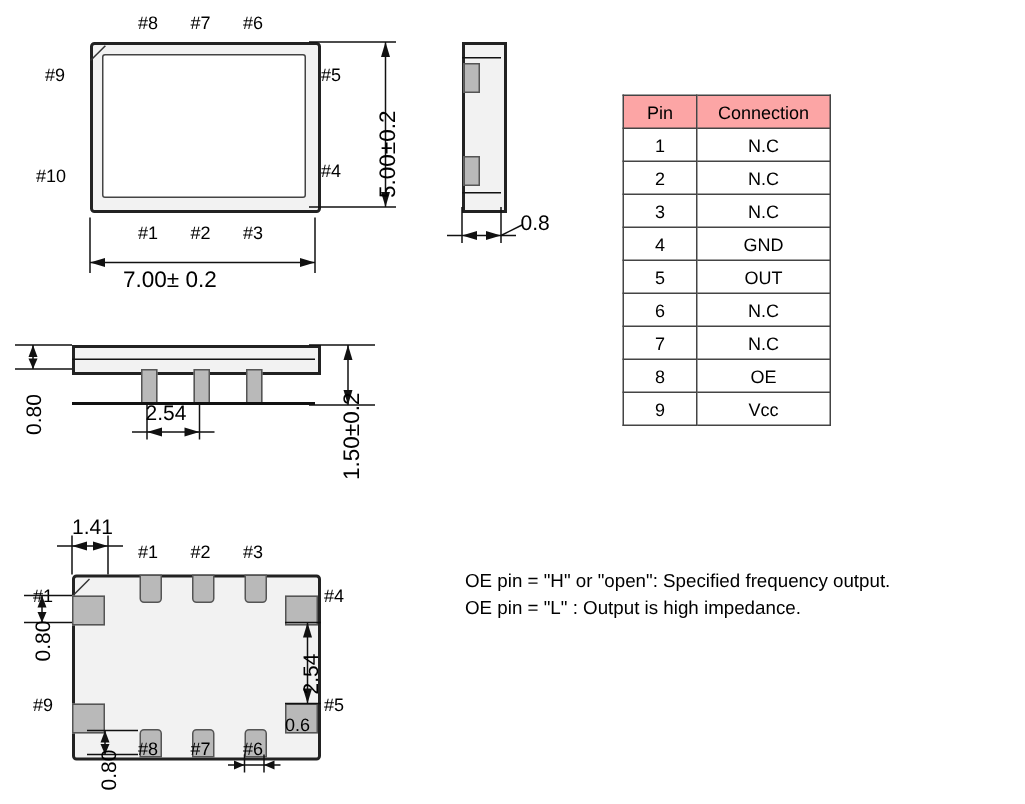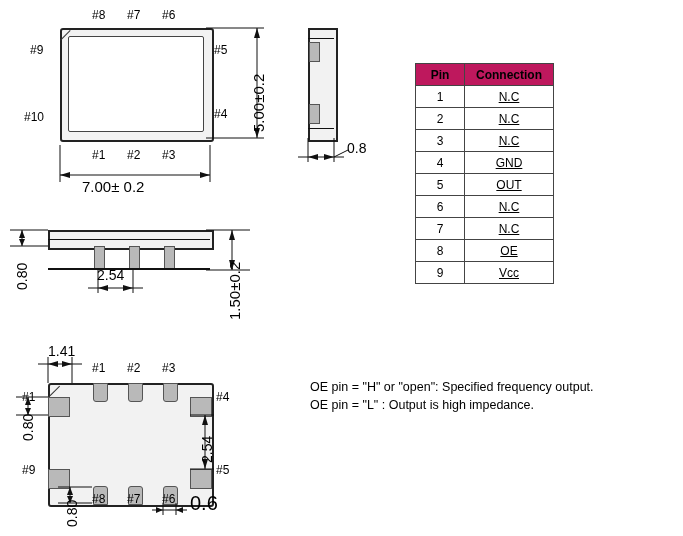--- a/index.html
+++ b/index.html
@@ -20,23 +20,23 @@
   .pad{position:absolute;background:#b9b9b9;border:1px solid #555;}
   .ln{position:absolute;background:#111;}
   .lnh{height:1px;}
   .thin{background:#333;}
   
   #pin-table{position:absolute;border-collapse:collapse;}
   #pin-table th,#pin-table td{
     border:1px solid #444;font-size:12px;text-align:center;
     padding:2px 0;height:17px;
   }
-  #pin-table th{background:#be185d;font-weight:bold;}
+  #pin-table th{background:#fca5a5;font-weight:normal;}
   #pin-table td.col-pin{width:48px;}
-  #pin-table td.col-con{width:88px;text-decoration:underline;}
+  #pin-table td.col-con{width:88px;}
   #pin-table th.col-pin{width:48px;}
   #pin-table th.col-con{width:88px;}
   .notes{position:absolute;font-size:12.5px;line-height:18px;}
   svg{position:absolute;overflow:visible;}
 </style>
 </head>
 <body>
 
 <div class="abs" style="left:0;top:0;width:290px;height:200px;">
 
@@ -199,21 +199,21 @@
   </svg>
   <div class="vert" style="left:199px;top:128px;font-size:14px;">2.54</div>
 
   <svg style="left:0;top:0;width:300px;height:200px;">
     <line x1="163" y1="168" x2="163" y2="180" stroke="#111" stroke-width="1"></line>
     <line x1="176" y1="168" x2="176" y2="180" stroke="#111" stroke-width="1"></line>
     <line x1="152" y1="175" x2="187" y2="175" stroke="#111" stroke-width="1"></line>
     <polygon points="163,175 156,172 156,178" fill="#111"></polygon>
     <polygon points="176,175 183,172 183,178" fill="#111"></polygon>
   </svg>
-  <div class="lbl" style="left:190px;top:157px;font-size:20px;">0.6</div>
+  <div class="lbl" style="left:190px;top:141px;font-size:12px;">0.6</div>
 </div>
 
 <table id="pin-table" style="left:415px;top:63px;">
   <thead>
     <tr>
       <th class="col-pin">Pin</th>
       <th class="col-con">Connection</th>
     </tr>
   </thead>
   <tbody>

